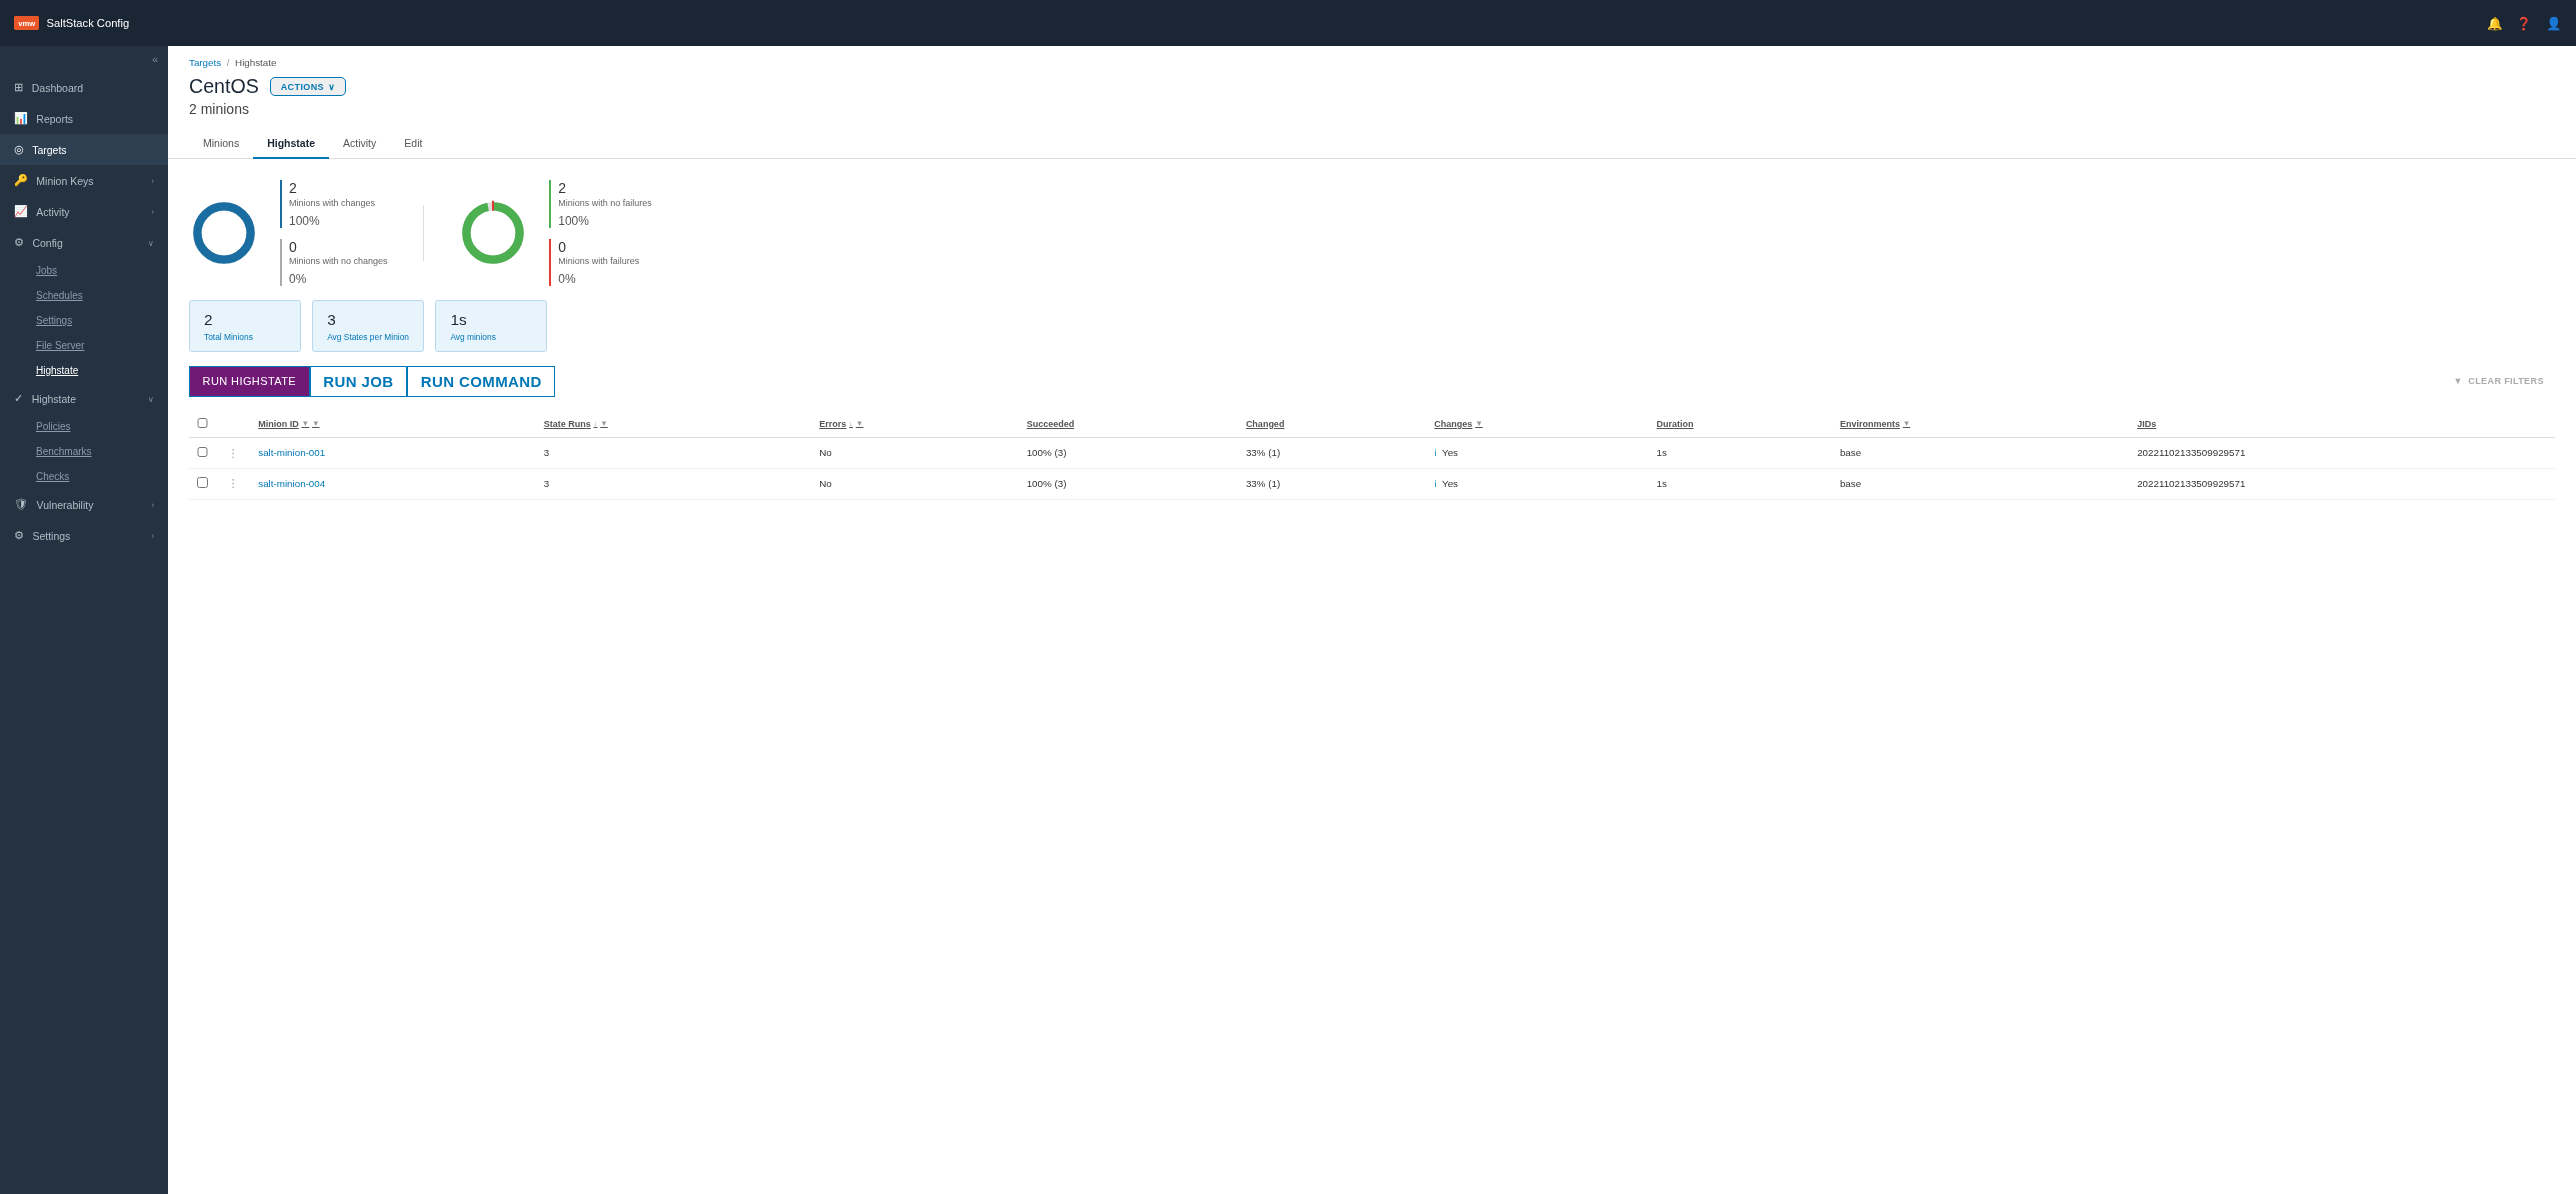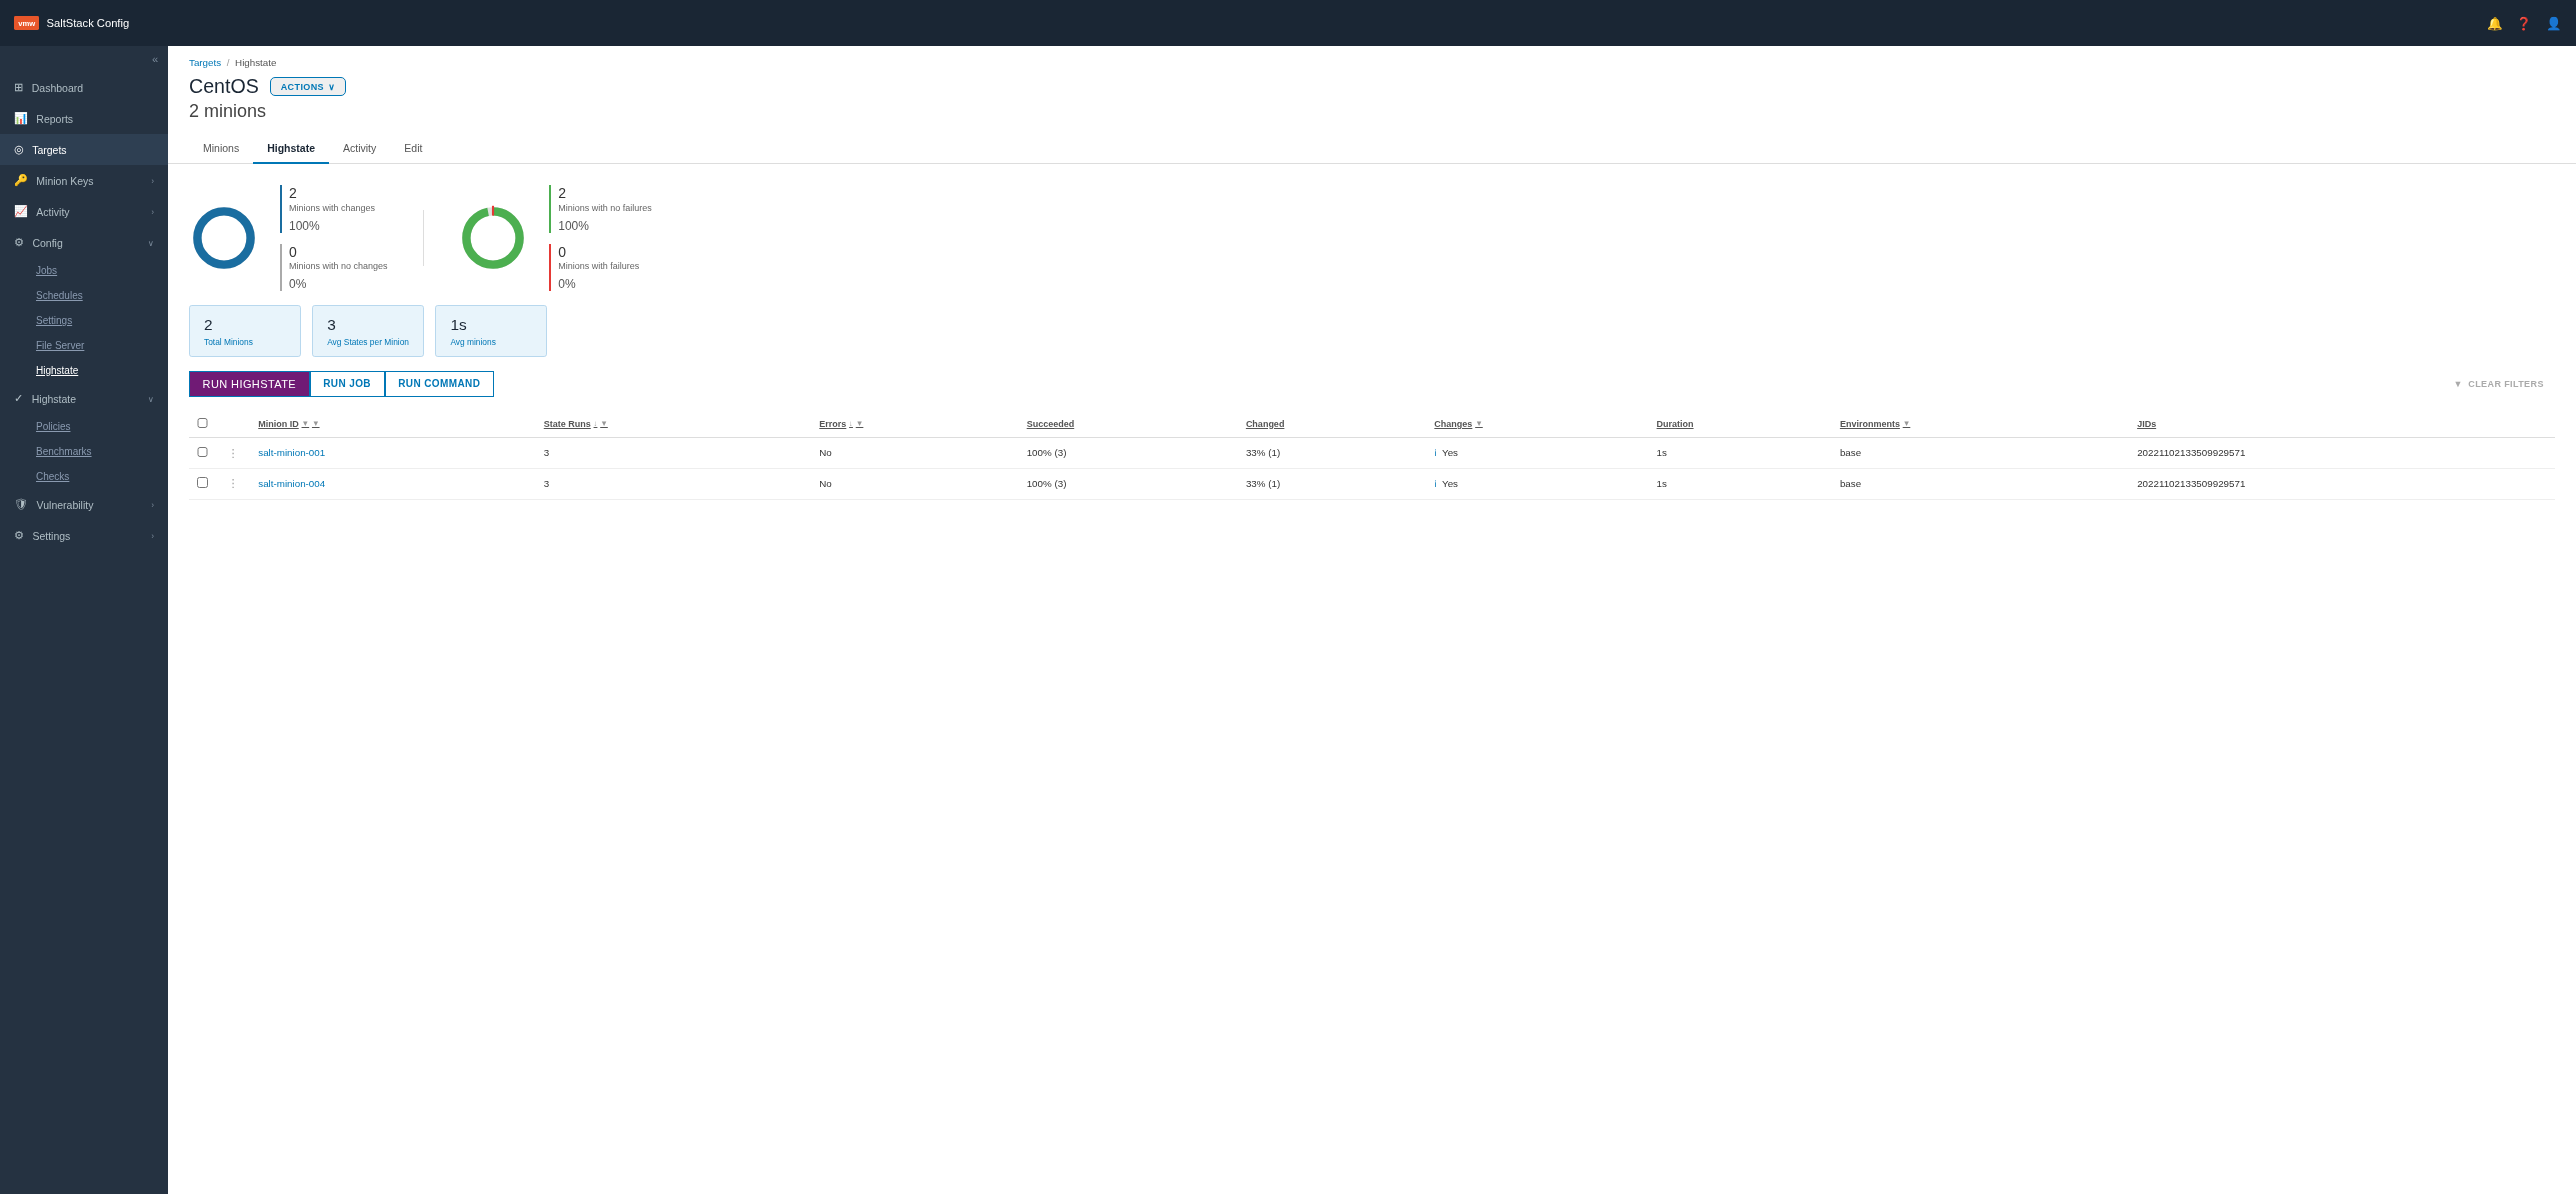--- a/index.html
+++ b/index.html
@@ -65,21 +65,21 @@
     .page-header { padding: 7px 21px 0; display: flex; align-items: center; gap: 11.2px; }
     .page-title { font-size: 19.6px; font-weight: 400; color: #1a2634; }
     .actions-btn {
       display: flex; align-items: center; gap: 4.2px;
       border: 0.7px solid #0077b6; color: #0077b6;
       padding: 3.5px 9.8px; border-radius: 5px; cursor: pointer;
       font-size: 9px; font-weight: 600; letter-spacing: 0.4px;
       text-transform: uppercase;
     }
 
-    .minions-count { padding: 2.8px 21px 0; font-size: 18px; color: #444; }
+    .minions-count { padding: 2.8px 21px 0; font-size: 14px; color: #444; }
 
     
     .tabs { display: flex; gap: 0; padding: 0 21px; border-bottom: 0.7px solid #ddd; margin-top: 11.2px; }
     .tab {
       padding: 8.4px 14px; cursor: pointer; font-size: 10.5px; color: #555;
       border-bottom: 2.1px solid transparent; margin-bottom: -0.7px;
     }
     .tab.active { color: #1a2634; border-bottom-color: #0077b6; font-weight: 600; }
 
     
@@ -114,21 +114,21 @@
     
     .action-buttons { display: flex; gap: 0; padding: 0 21px 14px; align-items: center; justify-content: space-between; }
     .action-btns-left { display: flex; gap: 0; }
     .btn-primary {
       background: #701a75; color: white; border: 0.7px solid #0077b6;
       padding: 5.6px 12.6px; font-size: 11px; font-weight: 400; cursor: pointer;
       letter-spacing: 0.4px; text-transform: uppercase;
     }
     .btn-outline {
       background: white; color: #0077b6; border: 0.7px solid #0077b6;
-      padding: 5.6px 12.6px; font-size: 10px; font-weight: 600; cursor: pointer;
+      padding: 5.6px 12.6px; font-size: 15px; font-weight: 600; cursor: pointer;
       letter-spacing: 0.4px; text-transform: uppercase;
     }
     .clear-filters-btn {
       display: flex; align-items: center; gap: 5.6px;
       color: #aaa; font-size: 9px; font-weight: 600; cursor: pointer;
       letter-spacing: 0.4px; text-transform: uppercase;
       padding: 5.6px 11.2px;
     }
 
     

